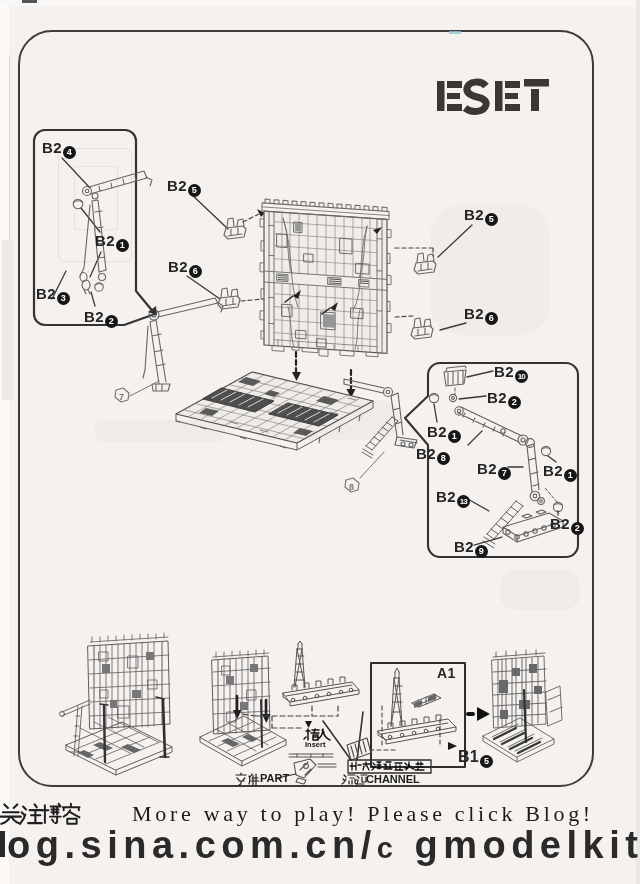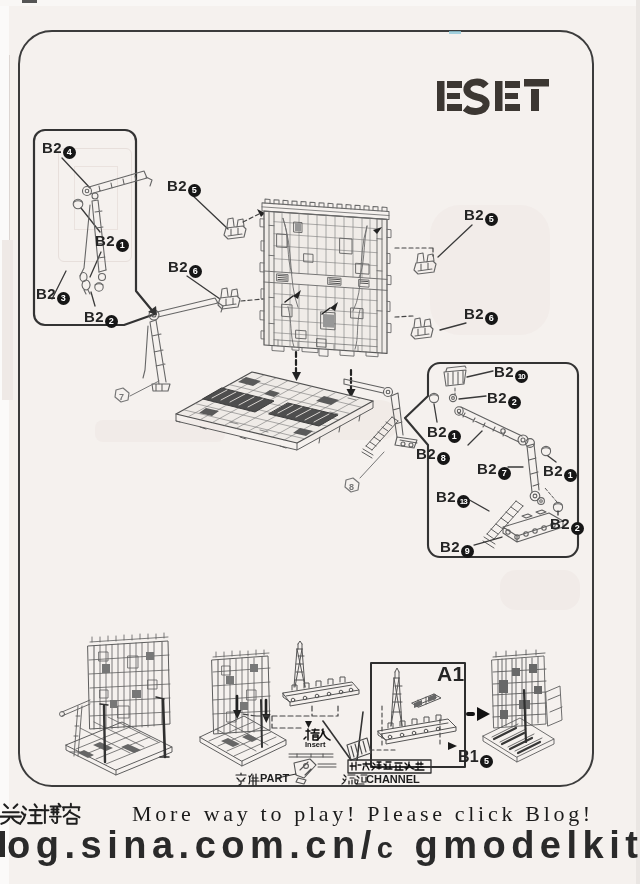--- a/index.html
+++ b/index.html
@@ -88,23 +88,23 @@
 <div class="lbl" style="left:416px;top:446px">B2<span class="num">8</span></div>
 
 <div class="lbl" style="left:477px;top:461px">B2<span class="num">7</span></div>
 
 <div class="lbl" style="left:543px;top:463px">B2<span class="num">1</span></div>
 
 <div class="lbl" style="left:436px;top:489px">B2<span class="num" style="font-size:8px;letter-spacing:-1px">13</span></div>
 
 <div class="lbl" style="left:550px;top:516px">B2<span class="num">2</span></div>
 
-<div class="lbl" style="left:440px;top:539px">B2<span class="num">9</span></div>
-
-<div class="lbl" style="left:437px;top:666px;font-size:21px">A1</div>
+<div class="lbl" style="left:454px;top:539px">B2<span class="num">9</span></div>
+
+<div class="lbl" style="left:437px;top:666px;font-size:14px">A1</div>
 
 <div class="lbl" style="left:458px;top:749px;font-size:16px">B1<span class="num">5</span></div>
 <svg class="art" width="640" height="884" viewBox="0 0 640 884" fill="none" stroke-linecap="round" stroke-linejoin="round">
 
 <path d="M45,130 H125 a11,11 0 0 1 11,11 V291 L155,314 L124,325 H45 a11,11 0 0 1 -11,-11 V141 a11,11 0 0 1 11,-11 z" stroke="#333" stroke-width="2.2" fill="none"></path>
 
 <path d="M62,158 L90,188" stroke="#3a3a3a" stroke-width="1.3"></path>
 
 <path d="M100,232 L81,208 M101,252 L90,277" stroke="#3a3a3a" stroke-width="1.3"></path>
 

